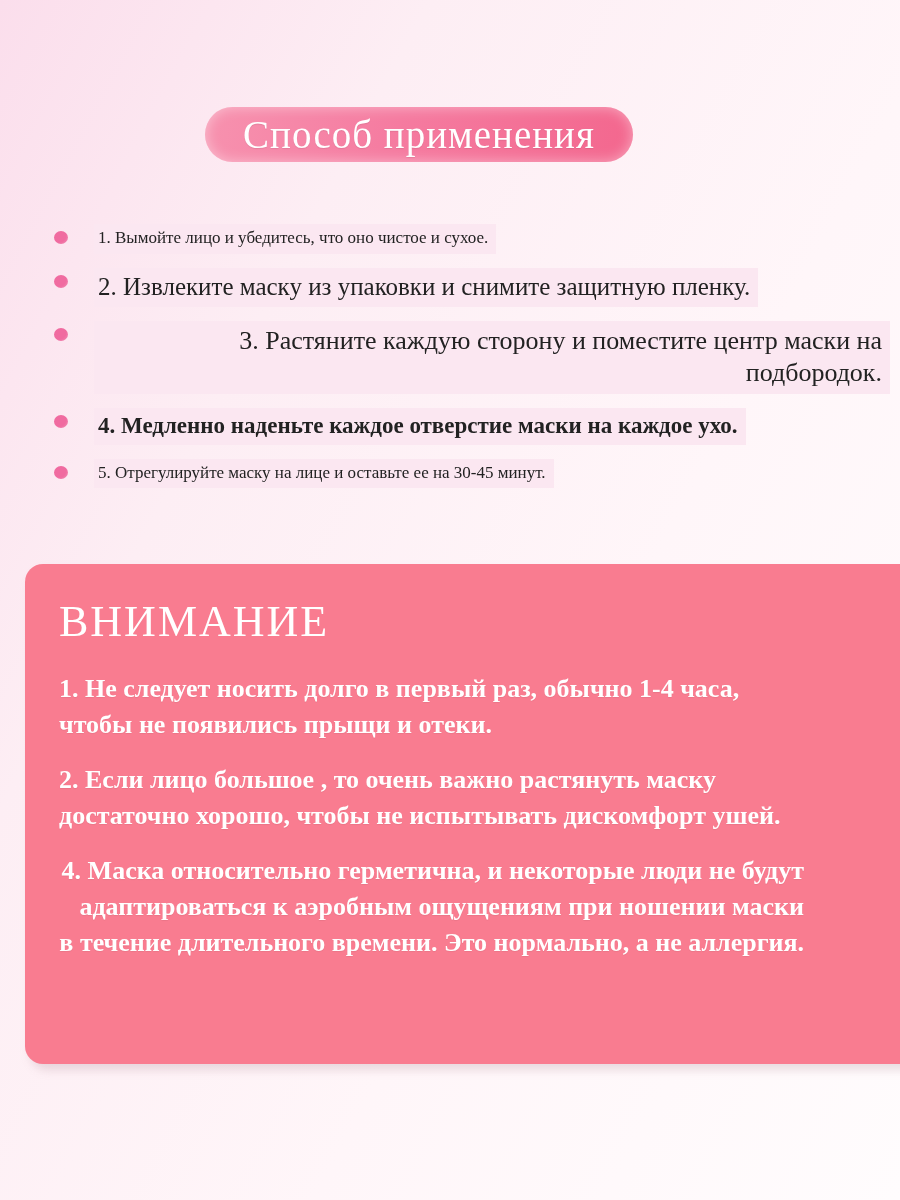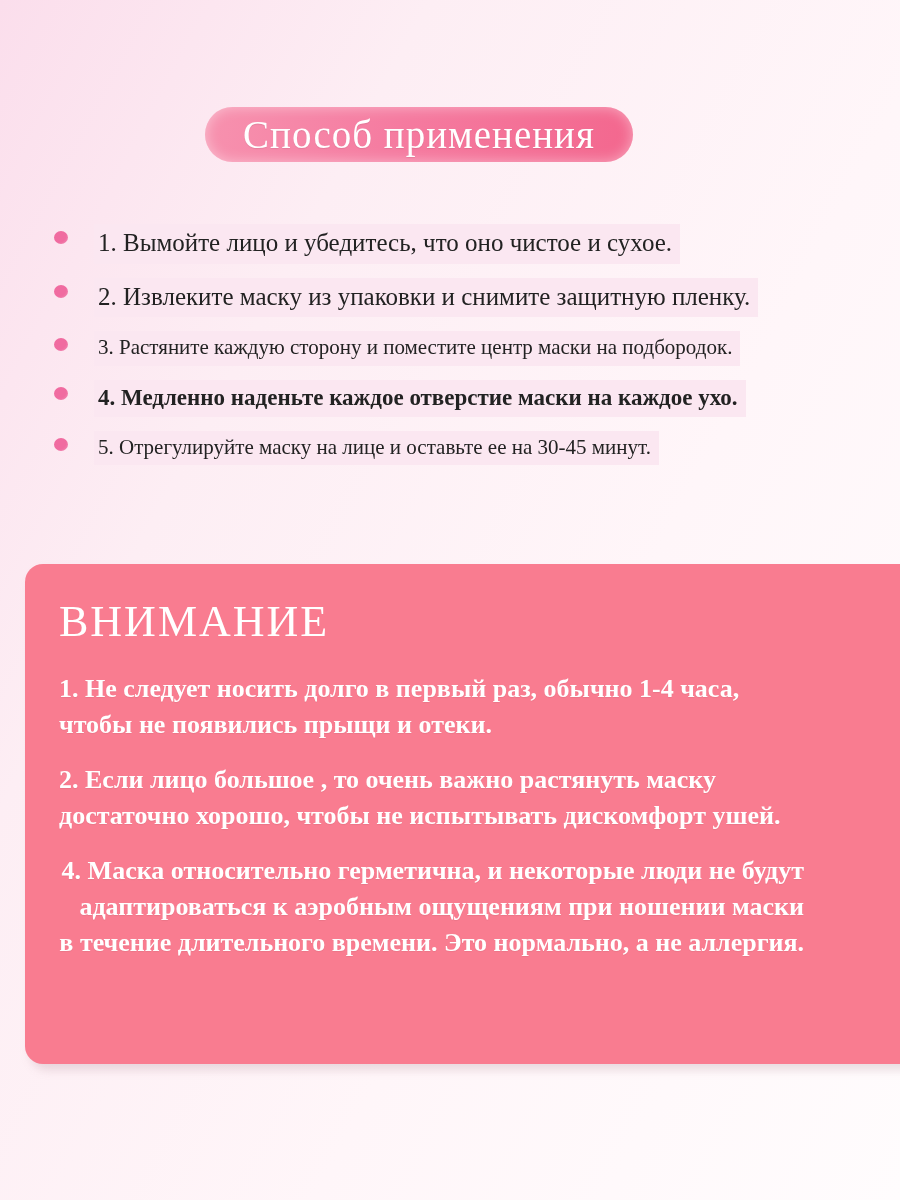--- a/index.html
+++ b/index.html
@@ -58,25 +58,25 @@
     margin:7px 26px 0 6px;
   }
   .step-text{
     background:var(--highlight-pink);
     color:var(--text-dark);
     padding:4px 8px 5px 4px;
     line-height:1.22;
     box-decoration-break:clone;
     -webkit-box-decoration-break:clone;
   }
-  .step:nth-child(1) .step-text{ font-size:25px; }
+  .step:nth-child(1) .step-text{ font-size:17px; }
   .step:nth-child(2) .step-text{ font-size:25px; }
-  .step:nth-child(3) .step-text{ font-size:21px;text-align:right; }
+  .step:nth-child(3) .step-text{ font-size:26px;text-align:right; }
   .step:nth-child(4) .step-text{ font-size:23px;font-weight:bold; }
-  .step:nth-child(5) .step-text{ font-size:21px; }
+  .step:nth-child(5) .step-text{ font-size:17px; }
   .step:nth-child(6) .step-text{ font-size:20px; }
 
   
   .warning{
     position:absolute; top:564px; left:25px;
     width:896px;
     min-height:500px;
     border-radius:18px;
     background:var(--box-pink);
     box-shadow: 5px 6px 10px rgba(175,140,150,0.28);

